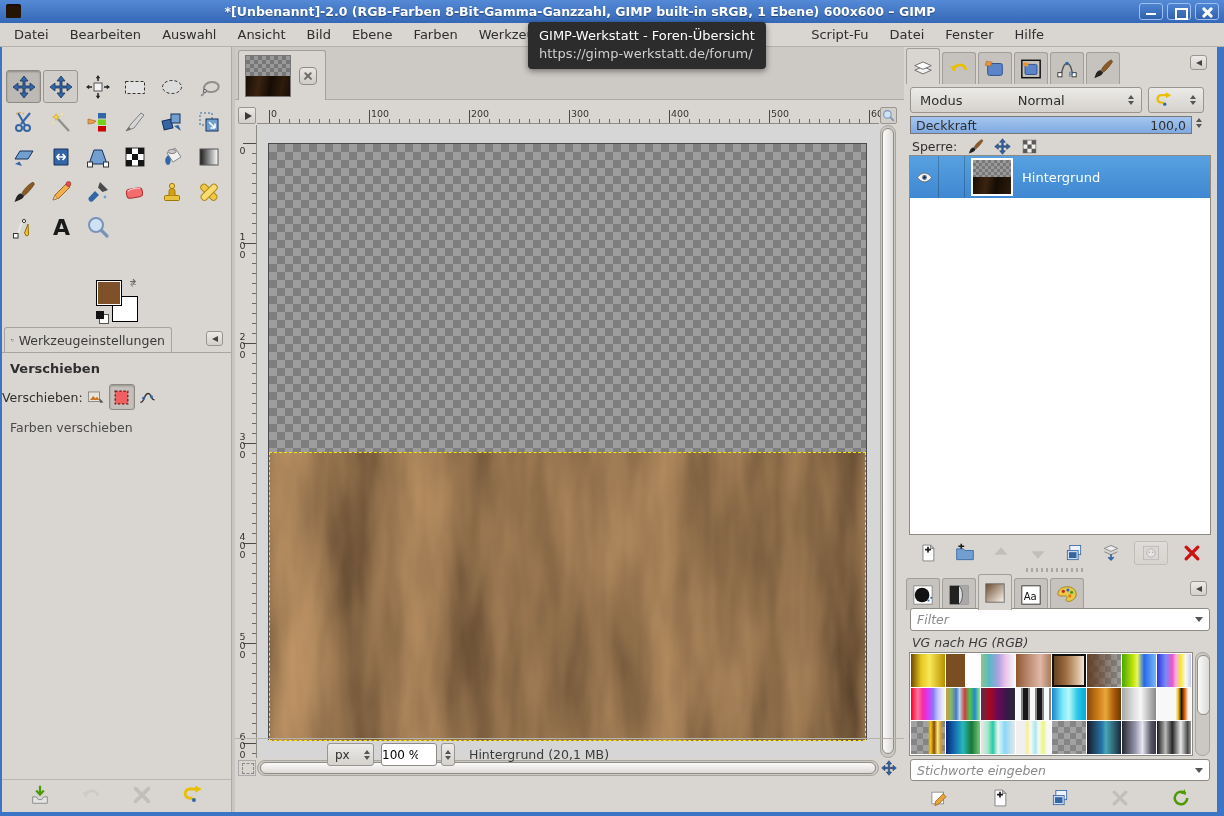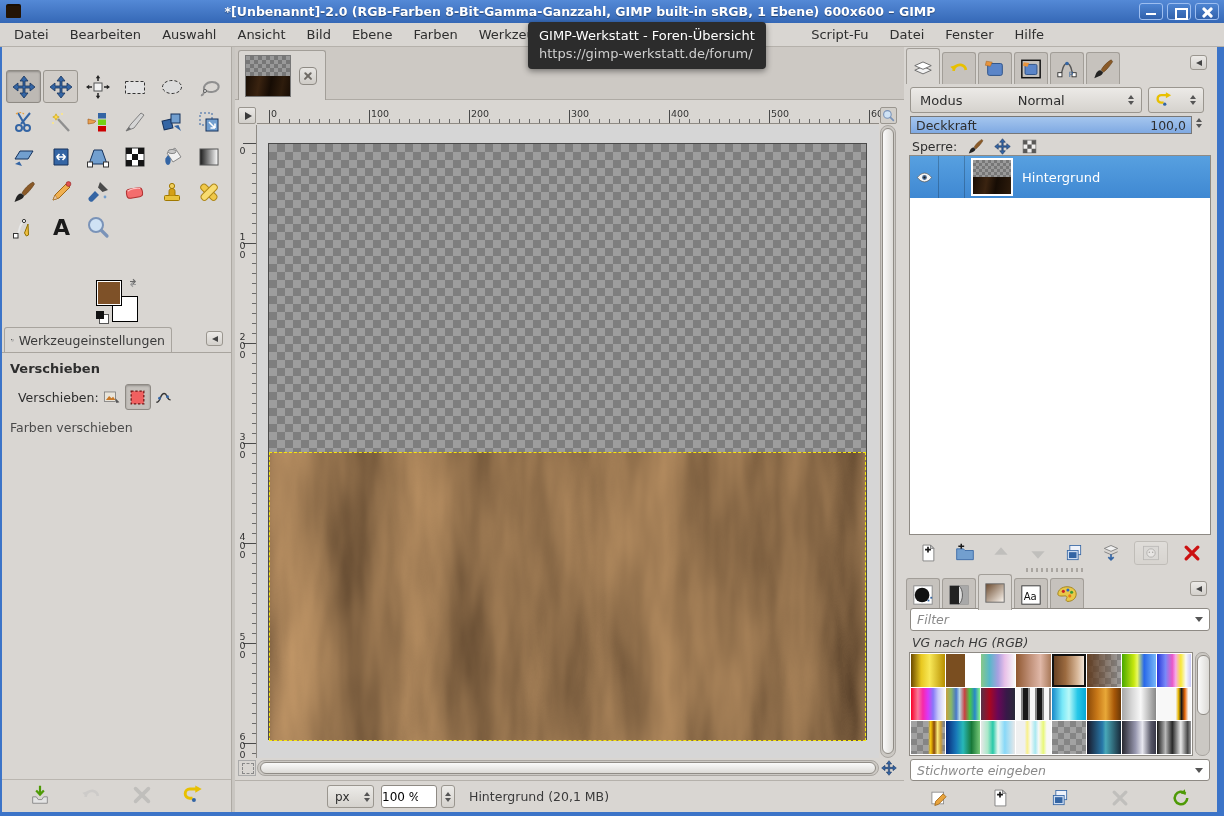--- a/index.html
+++ b/index.html
@@ -48,21 +48,21 @@
   .miniswatch::before { content:""; position:absolute; right:0; bottom:0; width:8px; height:8px; background:#fff; border:1px solid #555; }
   .miniswatch::after { content:""; position:absolute; left:0; top:0; width:8px; height:8px; background:#111; }
 
   .tooldock { position:absolute; left:0px; top:280px; width:229px; }
   .tod-tab { position:absolute; left:2px; top:0; width:168px; height:25px; background:#d9d6d2; border:1px solid #a8a49e; border-bottom:none; border-radius:3px 3px 0 0; display:flex; align-items:center; gap:4px; padding:0 6px; font-size:12.5px; color:#3a3a3a; }
   .tod-collapse { position:absolute; right:8px; top:4px; }
   .collapsebtn { width:17px; height:15px; border:1px solid #9a968f; border-radius:3px; background:linear-gradient(#eceae7,#d3d0cb); position:relative; }
   .collapsebtn::after { content:""; position:absolute; left:5px; top:4px; border-right:6px solid #444; border-top:3.5px solid transparent; border-bottom:3.5px solid transparent; }
   .tod-body { position:absolute; left:0; top:25px; width:229px; border-top:1px solid #a8a49e; }
   .tod-head { font-weight:bold; font-size:13px; padding:8px 8px 6px; }
-  .tod-row { display:flex; align-items:center; gap:0; padding:2px 16px; }
+  .tod-row { display:flex; align-items:center; gap:0; padding:2px 0; }
   .tod-row .lab { font-size:12.5px; }
   .modebtn { width:26px; height:26px; display:flex; align-items:center; justify-content:center; border-radius:3px; }
   .modebtn.active { background:#c4c0bb; border:1px solid #8e8a84; box-shadow:inset 0 1px 2px rgba(0,0,0,.25); }
   .tod-caption { font-size:12.5px; color:#4a4a4a; padding:8px 8px; }
   .leftbottom { position:absolute; left:0; bottom:3px; width:229px; height:30px; border-top:1px solid #bab6b0; display:flex; align-items:center; justify-content:space-around; padding:0 12px; }
   .lb-ic { width:22px; height:22px; }
   .dim { opacity:.38; }
 
   
   .center { position:absolute; left:233px; top:0; width:669px; height:765px; }
@@ -93,21 +93,21 @@
       background:linear-gradient(45deg,#7e7e7e 25%,transparent 25% 75%,#7e7e7e 75%),linear-gradient(45deg,#7e7e7e 25%,transparent 25% 75%,#7e7e7e 75%) 8px 8px; background-size:16px 16px; background-color:#9d9d9d; }
   .wood { position:absolute; left:0; top:308px; width:100%; height:289px; outline:1px dashed #f4e90c; outline-offset:-1px; background:#1c1007; }
   .wood svg { display:block; width:100%; height:100%; }
   .vscroll { position:absolute; left:645px; top:78px; width:16px; height:633px; background:#cbc8c3; border:1px solid #a9a5a0; border-radius:8px; }
   .vscroll .vthumb { position:absolute; left:1px; top:2px; width:12px; height:626px; background:linear-gradient(90deg,#fafafa,#dcdad6); border:1px solid #908c86; border-radius:7px; }
   .qmask { position:absolute; left:3px; top:713px; width:18px; height:16px; border:1px solid #aaa; background:#d9d6d2; }
   .qmask::after { content:""; position:absolute; left:3px; top:2px; width:10px; height:9px; border:1px dashed #888; }
   .hscroll { position:absolute; left:22px; top:713px; width:622px; height:16px; background:#cbc8c3; border:1px solid #a9a5a0; border-radius:8px; }
   .hscroll .hthumb { position:absolute; left:2px; top:1px; height:12px; width:616px; background:linear-gradient(#fafafa,#dcdad6); border:1px solid #908c86; border-radius:7px; }
   .panbtn { position:absolute; left:646px; top:713px; width:16px; height:16px; }
-  .statusbar { position:absolute; left:0; top:733px; width:669px; height:32px; border-top:1px solid #b5b1ab; display:flex; align-items:center; }
+  .statusbar { position:absolute; left:0; top:691px; width:669px; height:32px; border-top:1px solid #b5b1ab; display:flex; align-items:center; }
   .unitcombo { margin-left:92px; width:47px; height:23px; border:1px solid #9a968f; border-radius:3px; background:linear-gradient(#ecebe8,#d5d2cd); display:flex; align-items:center; padding-left:7px; gap:6px; font-size:12px; }
   .zoombox { margin-left:7px; width:56px; height:23px; border:1px solid #8e8a84; border-radius:3px; background:#fff; display:flex; align-items:center; }
   .zoombox input { width:36px; border:none; outline:none; font:12px "DejaVu Sans",sans-serif; text-align:center; background:transparent; }
   .statustext { margin-left:14px; font-size:12.5px; color:#3a3a3a; }
   .spin { display:inline-flex; flex-direction:column; gap:2px; margin-left:auto; margin-right:3px; }
   .spin.sep { margin:0 0 0 4px; padding:2px 3px; border:1px solid #9a968f; border-radius:3px; background:linear-gradient(#ecebe8,#d5d2cd); height:23px; justify-content:center; }
   .sp-u { border-left:3.5px solid transparent; border-right:3.5px solid transparent; border-bottom:4.5px solid #555; }
   .sp-d { border-left:3.5px solid transparent; border-right:3.5px solid transparent; border-top:4.5px solid #555; }
 
   

